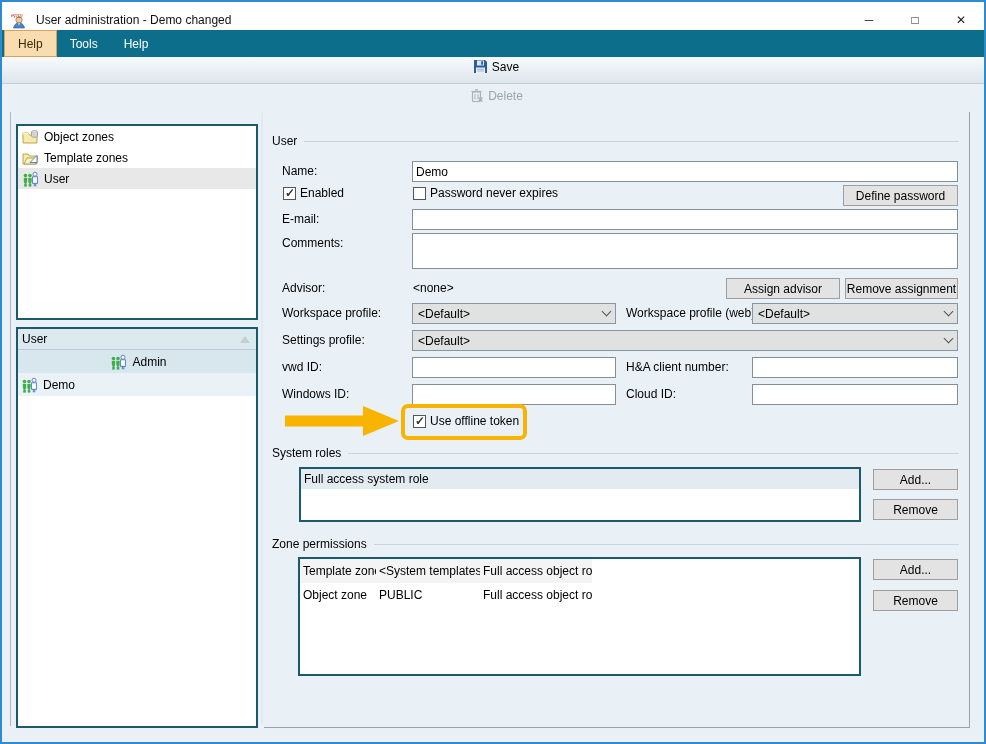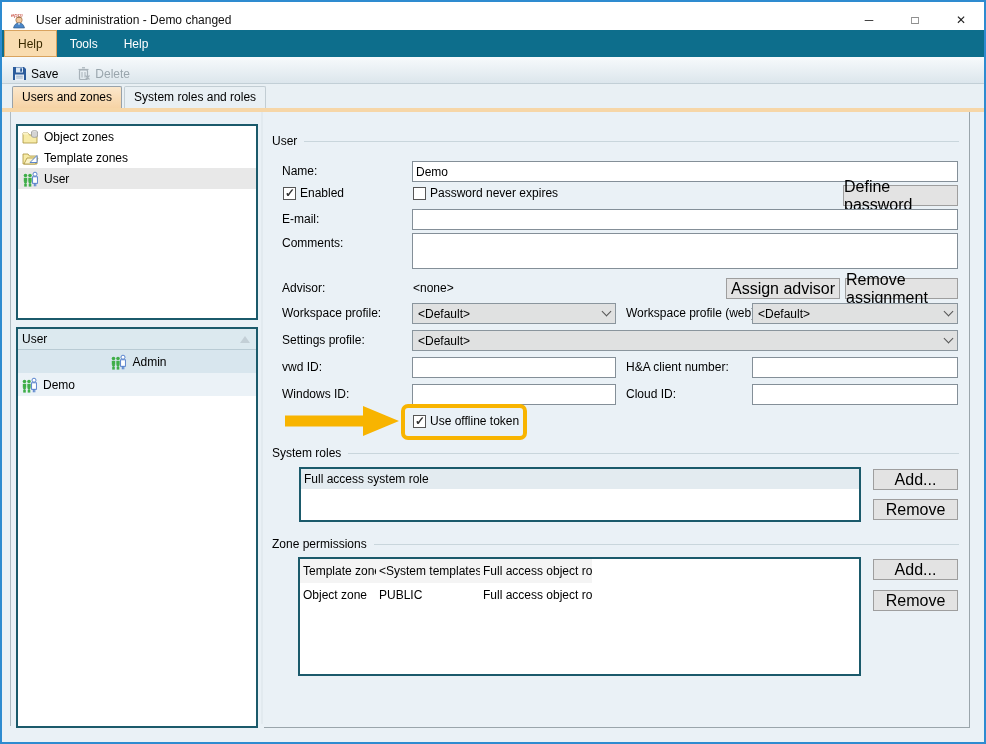--- a/index.html
+++ b/index.html
@@ -20,21 +20,21 @@
 
   
   .menubar { position:absolute; left:0; top:28px; right:0; height:27px; background:#0D6E8C;
              display:flex; align-items:stretch; padding-left:2px; }
   .menu-item { display:flex; align-items:center; padding:0 13px; color:#fff; font-size:12px; }
   .menu-item.active { background:#F9DCB0; border:1px solid #D9A35F; color:#3A2A00; }
 
   
   .toolbar { position:absolute; left:0; top:55px; right:0; height:27px;
              background:linear-gradient(#F7FAFC,#DCE6EC); border-bottom:1px solid #C2CFD6;
-             display:flex; align-items:flex-end; padding-left:6px; gap:10px; }
+             display:flex; align-items:center; padding-left:6px; gap:10px;flex-direction:column; }
   .tool-btn { display:flex; align-items:center; gap:4px; padding:2px 4px; }
   .tool-btn.disabled { color:#9AA6AD; }
   .tool-icon { width:15px; height:15px; display:inline-block; }
 
   
   .tabstrip { position:absolute; left:0; top:82px; right:0; height:28px; background:#E9F0F4; }
   .tabs { position:absolute; left:10px; bottom:4px; display:flex; align-items:flex-end; }
   .tab { padding:3px 9px 4px; font-size:12px; border:1px solid #C2CDD3; border-bottom:none;
          border-radius:2px 2px 0 0; background:#E9F0F4; margin-right:2px; }
   .tab.active { background:linear-gradient(#FBE7CB,#F6D3A5); border-color:#98A2AA; position:relative; z-index:2; }
@@ -66,21 +66,21 @@
                  background:#EAF1F6; border-right:1px solid #9AA5AB; border-bottom:1px solid #9AA5AB; }
   .right-panel > * { position:absolute; }
 
   .group-hdr { display:flex; align-items:center; height:14px; }
   .group-hdr .line { flex:1; border-top:1px solid #C9D6DC; margin-left:7px; }
 
   .lbl { font-size:12px; white-space:nowrap; }
   .input { background:#fff; border:1px solid #848F98; height:21px; padding:0 3px;
            font:12px "Liberation Sans",sans-serif; }
   textarea.input { resize:none; padding-top:2px; }
-  .btn { background:#E3E3E3; border:1px solid #9E9E9E; height:21px; font-size:16px;
+  .btn { background:#E3E3E3; border:1px solid #9E9E9E; height:21px; font-size:12px;
          display:flex; align-items:center; justify-content:center; }
   .select { background:#E0E1E1; border:1px solid #8A959D; height:21px; display:flex;
             align-items:center; padding:0 5px; }
   .select .flex { flex:1; }
   .chev { width:7px; height:7px; border-right:1.5px solid #555; border-bottom:1.5px solid #555;
           transform:rotate(45deg); margin-top:-4px; }
   .cb { display:flex; align-items:center; gap:4px; }
   .cb .box { width:13px; height:13px; background:#fff; border:1px solid #555; position:relative; }
   .cb.checked .box::after { content:"✓"; position:absolute; left:1px; top:-2px; font-size:12px;
                             font-weight:bold; color:#333; }
@@ -150,27 +150,20 @@
           <line x1="6" y1="1.8" x2="9" y2="1.8" stroke="#A8B2B9" stroke-width="1.2"></line>
           <line x1="6" y1="6" x2="6" y2="11.5" stroke="#A8B2B9" stroke-width="1"></line>
           <line x1="9" y1="6" x2="9" y2="11.5" stroke="#A8B2B9" stroke-width="1"></line>
           <path d="M9.5 9.5 l4 4 m0 -4 l-4 4" stroke="#A8B2B9" stroke-width="1.1"></path>
         </svg>
       </span>
       <span>Delete</span>
     </div>
   </div>
 
-  <div class="tabstrip">
-    <div class="tabs">
-      <div class="tab active">Users and zones</div>
-      <div class="tab">System roles and roles</div>
-    </div>
-    <div class="tab-band"></div>
-  </div>
 
   <div class="edge-line"></div>
 
   <div class="panel tree-panel">
     <div class="tree-item">
       <svg viewBox="0 0 17 16">
         <path d="M1 4 h5 l1.5 2 h7.5 v8 h-14 z" fill="#F7EBA8" stroke="#A8923A" stroke-width="0.8"></path>
         <path d="M1 4 h5 l1 1.4 h-6 z" fill="#FBF3C8"></path>
         <ellipse cx="12.5" cy="3" rx="3" ry="1.4" fill="#E8E8E8" stroke="#909090" stroke-width="0.7"></ellipse>
         <path d="M9.5 3 v4 a3 1.4 0 0 0 6 0 v-4" fill="#D4D4D4" stroke="#909090" stroke-width="0.7"></path>

